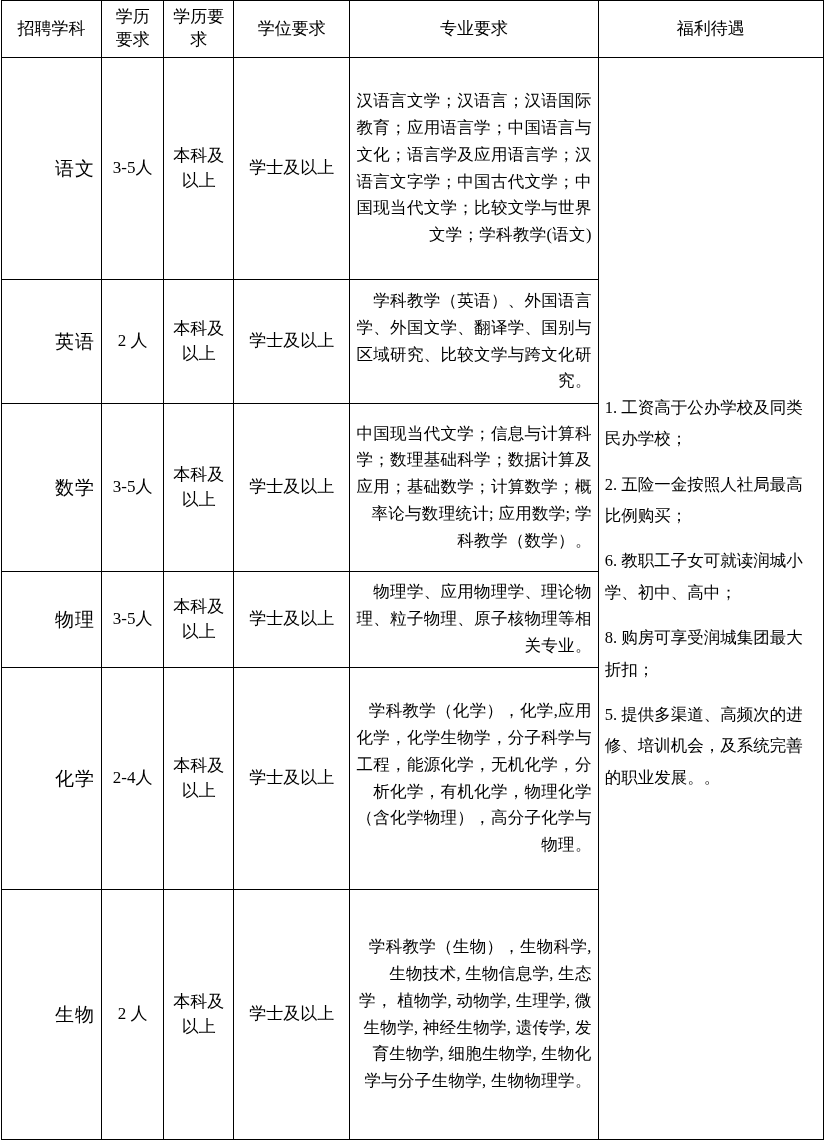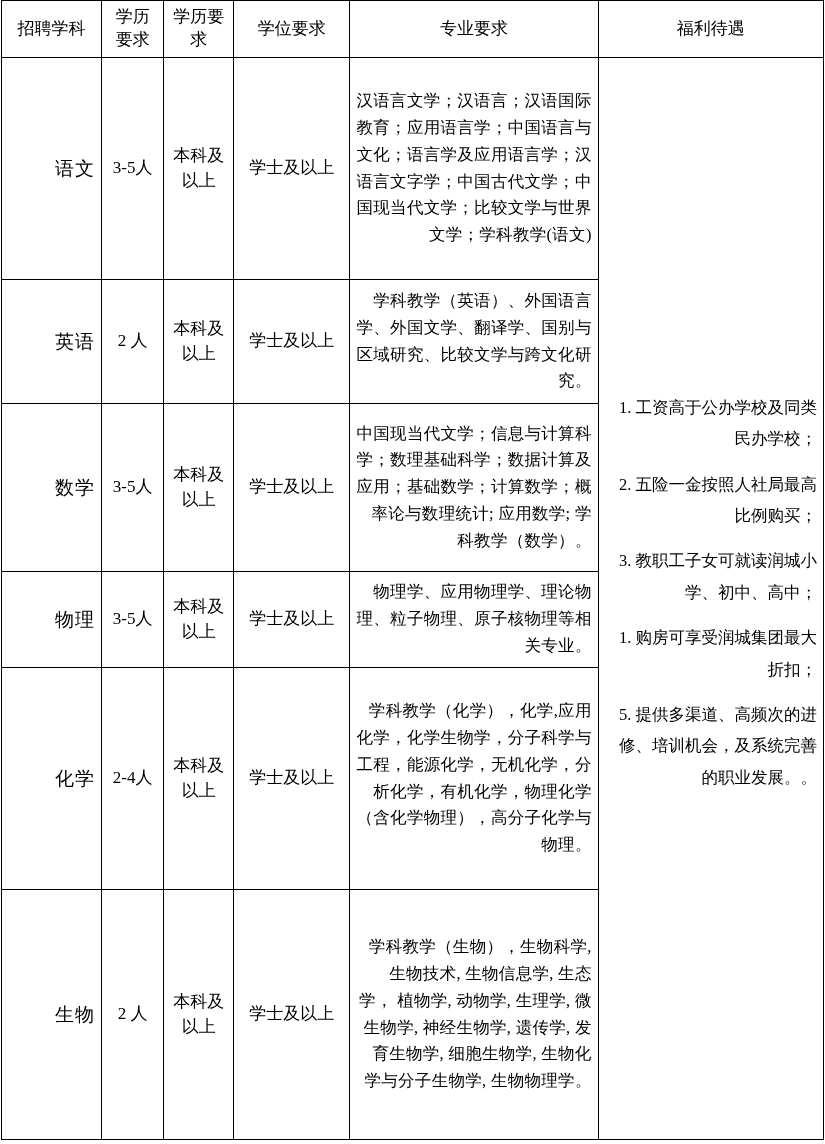--- a/index.html
+++ b/index.html
@@ -60,21 +60,21 @@
     line-height: 1.45;
   }
   td.major {
     text-align: right;
     font-size: 16.5px;
     line-height: 1.62;
     letter-spacing: 0.3px;
     padding: 10px 8px 10px 10px;
   }
   td.benefit {
-    text-align: right;
+    text-align: left;
     font-size: 16.5px;
     line-height: 1.9;
     vertical-align: middle;
     padding: 10px 12px 10px 12px;
   }
   td.benefit p {
     margin: 0 0 14px 0;
   }
   td.benefit p:last-child {
     margin-bottom: 12px;
@@ -112,22 +112,22 @@
     <tbody>
       <tr class="row-yuwen">
         <td class="subject">语文</td>
         <td class="count">3-5人</td>
         <td class="edu">本科及以上</td>
         <td class="degree">学士及以上</td>
         <td class="major">汉语言文学；汉语言；汉语国际教育；应用语言学；中国语言与文化；语言学及应用语言学；汉语言文字学；中国古代文学；中国现当代文学；比较文学与世界文学；学科教学(语文)</td>
         <td class="benefit" rowspan="6">
           <p>1. 工资高于公办学校及同类民办学校；</p>
           <p>2. 五险一金按照人社局最高比例购买；</p>
-          <p>3. 教职工子女可就读润城小学、初中、高中；</p>
-          <p>1. 购房可享受润城集团最大折扣；</p>
+          <p>6. 教职工子女可就读润城小学、初中、高中；</p>
+          <p>8. 购房可享受润城集团最大折扣；</p>
           <p>5. 提供多渠道、高频次的进修、培训机会，及系统完善的职业发展。。</p>
         </td>
       </tr>
       <tr class="row-yingyu">
         <td class="subject">英语</td>
         <td class="count">2 人</td>
         <td class="edu">本科及以上</td>
         <td class="degree">学士及以上</td>
         <td class="major">学科教学（英语）、外国语言学、外国文学、翻译学、国别与区域研究、比较文学与跨文化研究。</td>
       </tr>

